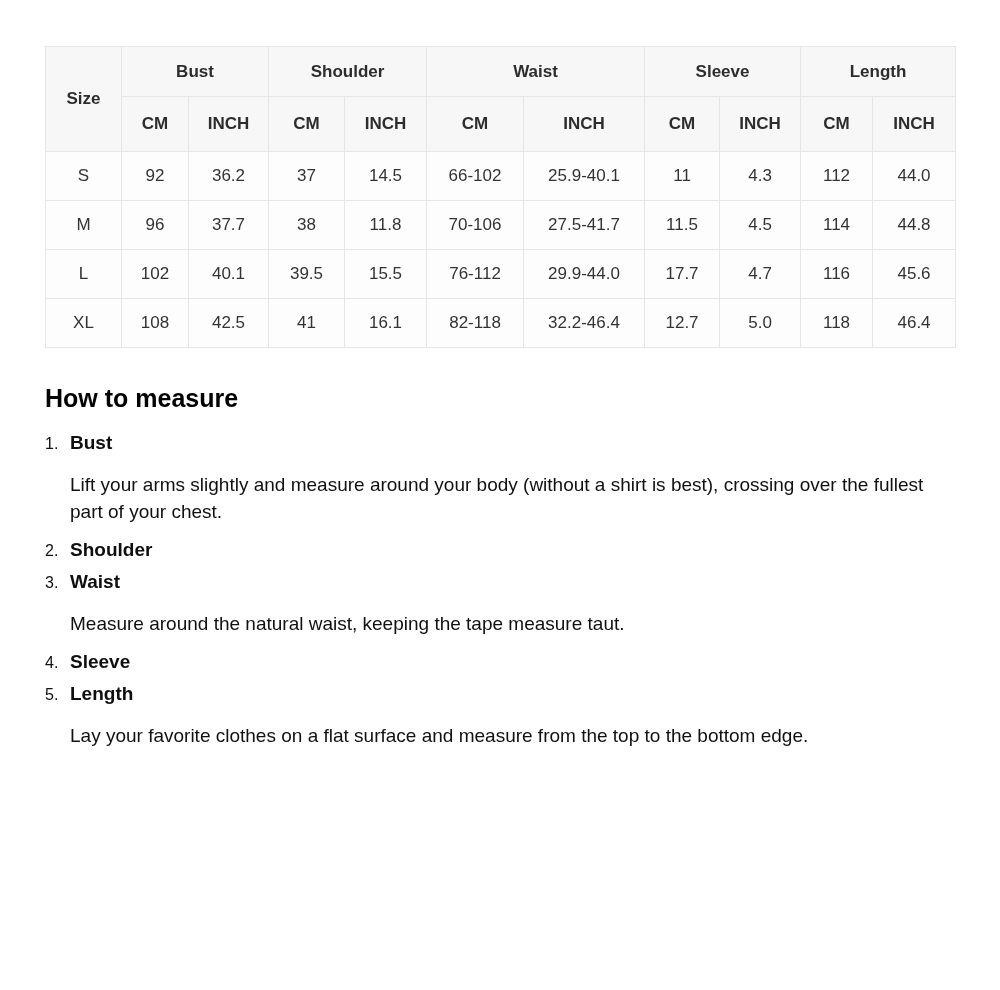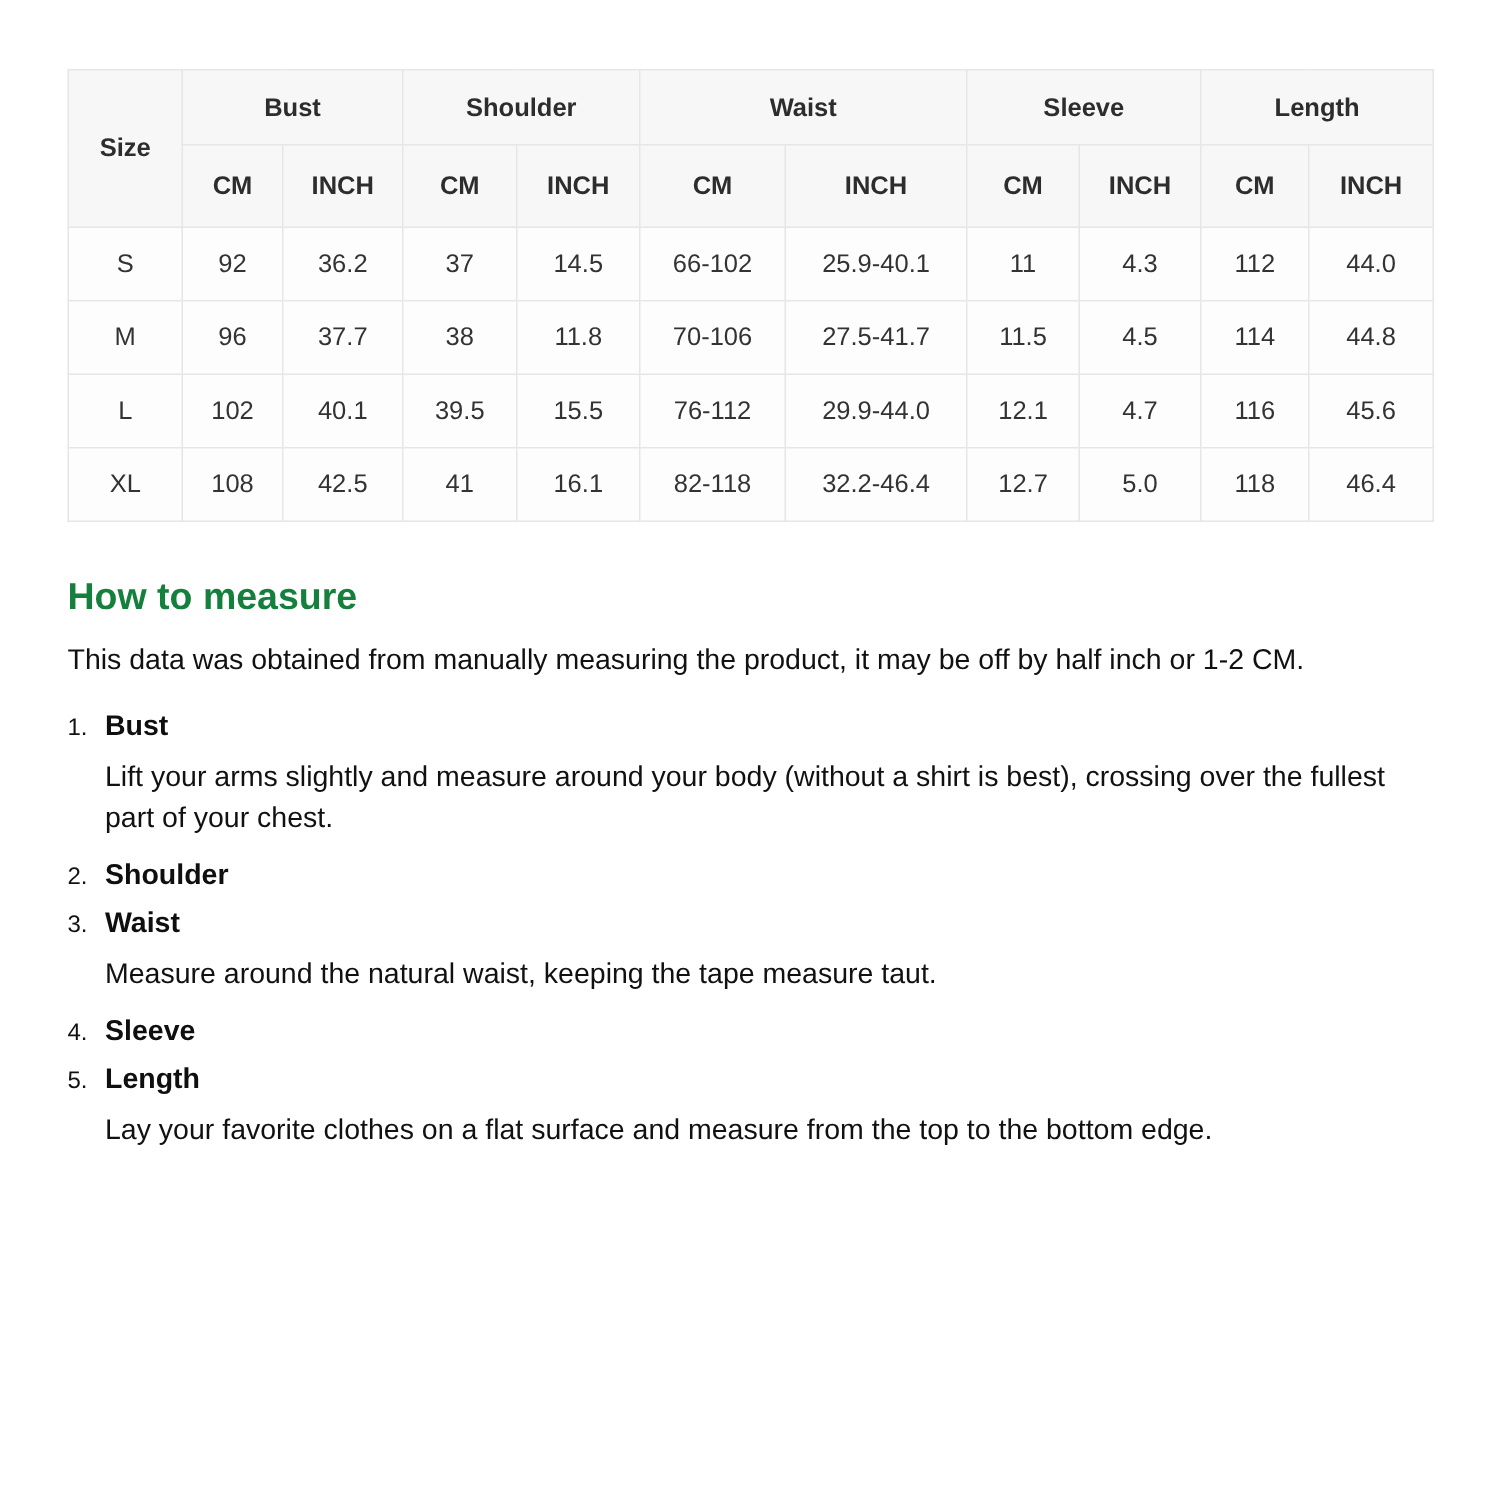--- a/index.html
+++ b/index.html
@@ -41,21 +41,21 @@
     color: #333333;
     height: 49px;
   }
 
   
   .htm-title {
     margin-top: 36px;
     font-size: 25px;
     line-height: 29px;
     font-weight: 700;
-    color: #15803d;
+    color: #000000;
   }
   .htm-intro {
     margin-top: 14px;
     font-size: 19px;
     line-height: 28px;
     color: #111111;
   }
   .steps { margin-top: 18px; }
   .step-header {
     display: flex;
@@ -68,21 +68,21 @@
     font-size: 16px;
     color: #111111;
   }
   .step-label {
     font-size: 19px;
     line-height: 24px;
     font-weight: 700;
     color: #0f0f0f;
   }
   .step-desc {
-    margin: 0 0 13px 25px;
+    margin: 16px 0 13px 25px;
     font-size: 19px;
     line-height: 27px;
     color: #111111;
   }
 </style>
 </head>
 <body>
 
 <div class="page">
 
@@ -150,21 +150,21 @@
         <td>44.8</td>
       </tr>
       <tr>
         <td>L</td>
         <td>102</td>
         <td>40.1</td>
         <td>39.5</td>
         <td>15.5</td>
         <td>76-112</td>
         <td>29.9-44.0</td>
-        <td>12.1</td>
+        <td>17.7</td>
         <td>4.7</td>
         <td>116</td>
         <td>45.6</td>
       </tr>
       <tr>
         <td>XL</td>
         <td>108</td>
         <td>42.5</td>
         <td>41</td>
         <td>16.1</td>
@@ -173,21 +173,20 @@
         <td>12.7</td>
         <td>5.0</td>
         <td>118</td>
         <td>46.4</td>
       </tr>
     </tbody>
   </table>
 
   <h2 class="htm-title">How to measure</h2>
 
-  <p class="htm-intro">This data was obtained from manually measuring the product, it may be off by half inch or 1-2 CM.</p>
 
   <div class="steps">
 
     <div class="step">
       <div class="step-header">
         <span class="step-num">1.</span>
         <span class="step-label">Bust</span>
       </div>
       <p class="step-desc">Lift your arms slightly and measure around your body (without a shirt is best), crossing over the fullest part of your chest.</p>
     </div>

